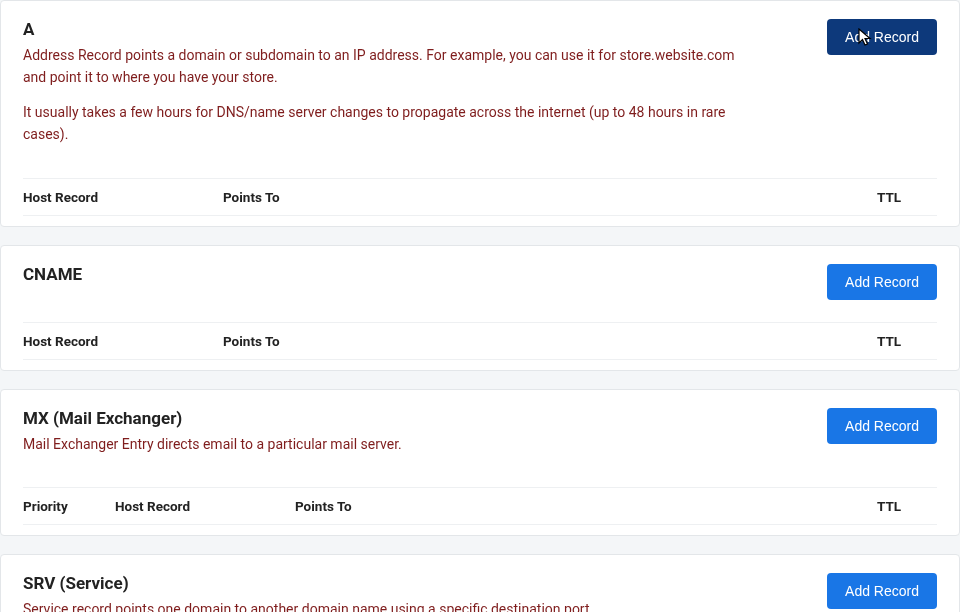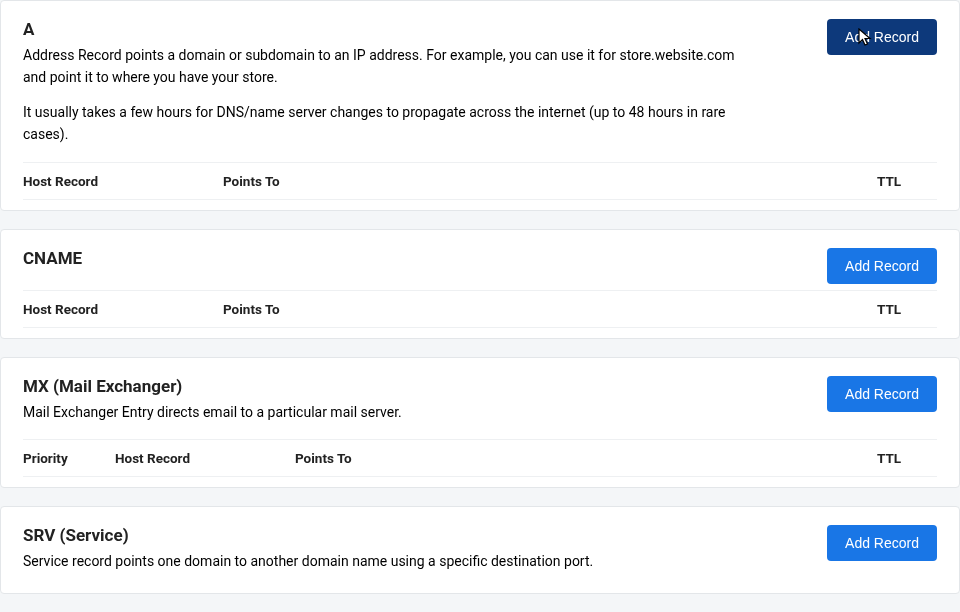--- a/index.html
+++ b/index.html
@@ -32,21 +32,21 @@
       padding-right: 24px;
     }
     .card-title {
       font-size: 17px;
       font-weight: 700;
       color: #222;
       margin-bottom: 6px;
     }
     .card-desc {
       font-size: 14px;
-      color: #000000;
+      color: #7f1d1d;
       line-height: 1.55;
       max-width: 720px;
     }
     .card-desc p {
       margin-bottom: 14px;
     }
     .card-desc p:last-child {
       margin-bottom: 10px;
     }
     .add-btn {
@@ -62,21 +62,21 @@
     }
     .add-btn:hover,
     .add-btn.active {
       background: #0d397b;
     }
     .col-headers {
       display: flex;
       border-top: 1px solid #eef0f2;
       border-bottom: 1px solid #eef0f2;
       padding: 10px 0;
-      margin-top: 6px;
+      margin-top: 22px;
       font-size: 13.5px;
       font-weight: 700;
       color: #222;
     }
     .col-headers span {
       display: inline-block;
     }
     
     .cursor {
       position: absolute;

